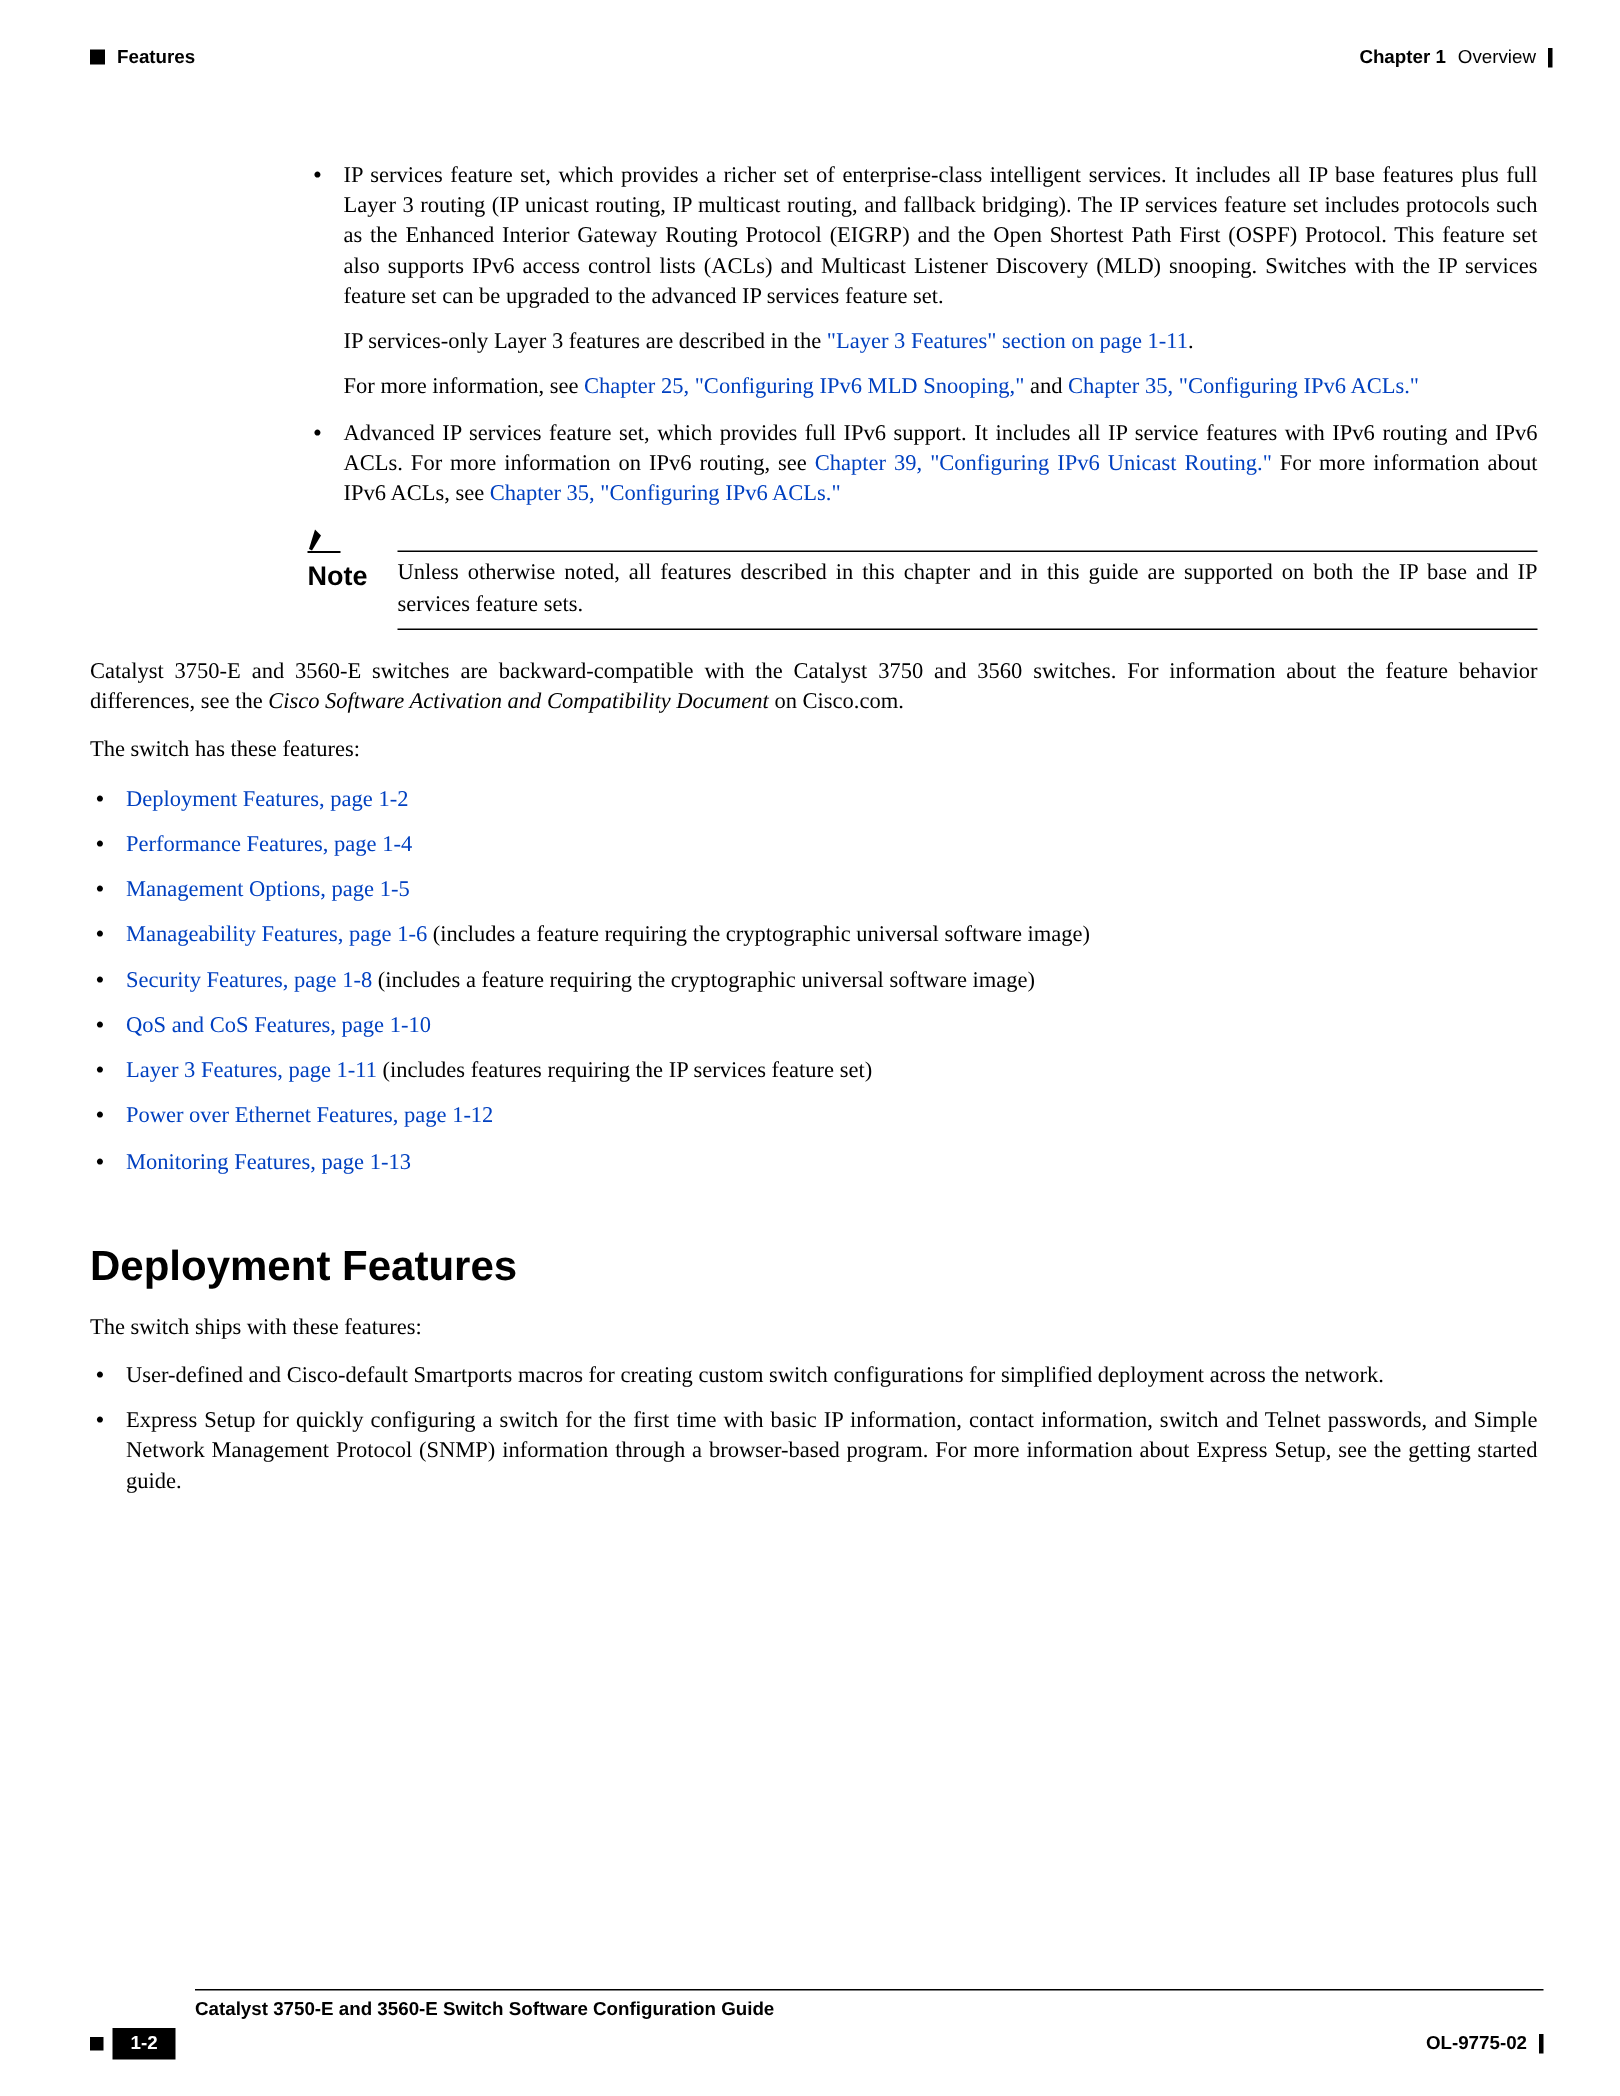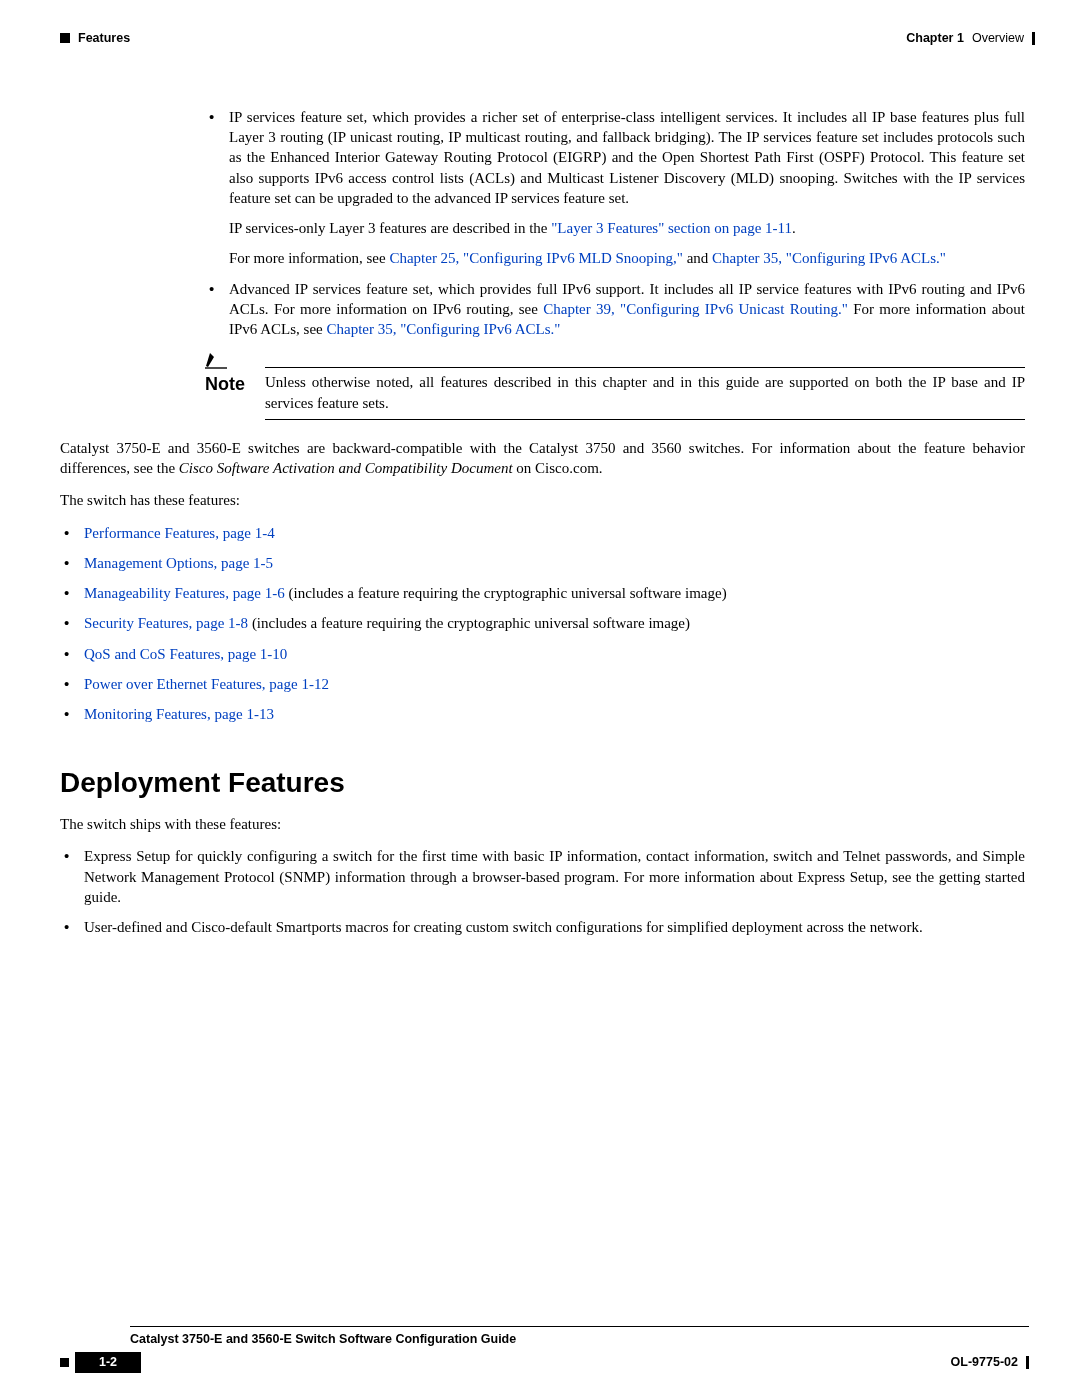--- a/index.html
+++ b/index.html
@@ -132,21 +132,21 @@
     justify-content: space-between;
     align-items: center;
     margin-top: 4px;
   }
   .page-num {
     background:#000;
     color:#fff;
     font-family: Arial, Helvetica, sans-serif;
     font-weight: bold;
     font-size: 12.5px;
-    padding: 2px 24px;
+    padding: 2px 12px;
     display:inline-block;
   }
   .foot-left-wrap { display:flex; align-items:center; gap:6px; }
   .doc-id {
     font-family: Arial, Helvetica, sans-serif;
     font-weight: bold;
     font-size: 12.5px;
   }
   .foot-right-wrap { display:flex; align-items:center; gap:8px; }
 </style>
@@ -199,39 +199,41 @@
       <hr class="note-line" style="margin-top:6px;">
     </div>
 
     <div style="margin-left:-145px;">
       <p class="body-p">
         <span>Catalyst 3750-E and 3560-E switches are backward-compatible with the Catalyst 3750 and 3560 switches. For information about the feature behavior differences, see the </span><span class="italic">Cisco Software Activation and Compatibility Document</span><span> on Cisco.com.</span>
       </p>
       <p class="body-p">The switch has these features:</p>
 
       <ul class="bullets" id="features-list">
+          <li><a class="link" href="#">Deployment Features, page 1-2</a></li>
           <li><a class="link" href="#">Performance Features, page 1-4</a></li>
           <li><a class="link" href="#">Management Options, page 1-5</a></li>
           <li><a class="link" href="#">Manageability Features, page 1-6</a><span> (includes a feature requiring the cryptographic universal software image)</span></li>
           <li><a class="link" href="#">Security Features, page 1-8</a><span> (includes a feature requiring the cryptographic universal software image)</span></li>
           <li><a class="link" href="#">QoS and CoS Features, page 1-10</a></li>
+          <li><a class="link" href="#">Layer 3 Features, page 1-11</a><span> (includes features requiring the IP services feature set)</span></li>
           <li><a class="link" href="#">Power over Ethernet Features, page 1-12</a></li>
           <li><a class="link" href="#">Monitoring Features, page 1-13</a></li>
         </ul>
     </div>
   </div>
 
   <h2 class="section">Deployment Features</h2>
 
   <div class="content" style="margin-left:145px;">
     <div style="margin-left:-145px;">
       <p class="body-p">The switch ships with these features:</p>
       <ul class="bullets" id="deploy-list">
+          <li>User-defined and Cisco-default Smartports macros for creating custom switch configurations for simplified deployment across the network.</li>
           <li>Express Setup for quickly configuring a switch for the first time with basic IP information, contact information, switch and Telnet passwords, and Simple Network Management Protocol (SNMP) information through a browser-based program. For more information about Express Setup, see the getting started guide.</li>
-          <li>User-defined and Cisco-default Smartports macros for creating custom switch configurations for simplified deployment across the network.</li>
         </ul>
     </div>
   </div>
 
   <div class="footer">
     <hr class="foot-line">
     <div class="foot-title">Catalyst 3750-E and 3560-E Switch Software Configuration Guide</div>
     <div class="foot-row">
       <div class="foot-left-wrap">
         <span class="sq-black" style="width:9px;height:9px;"></span>

